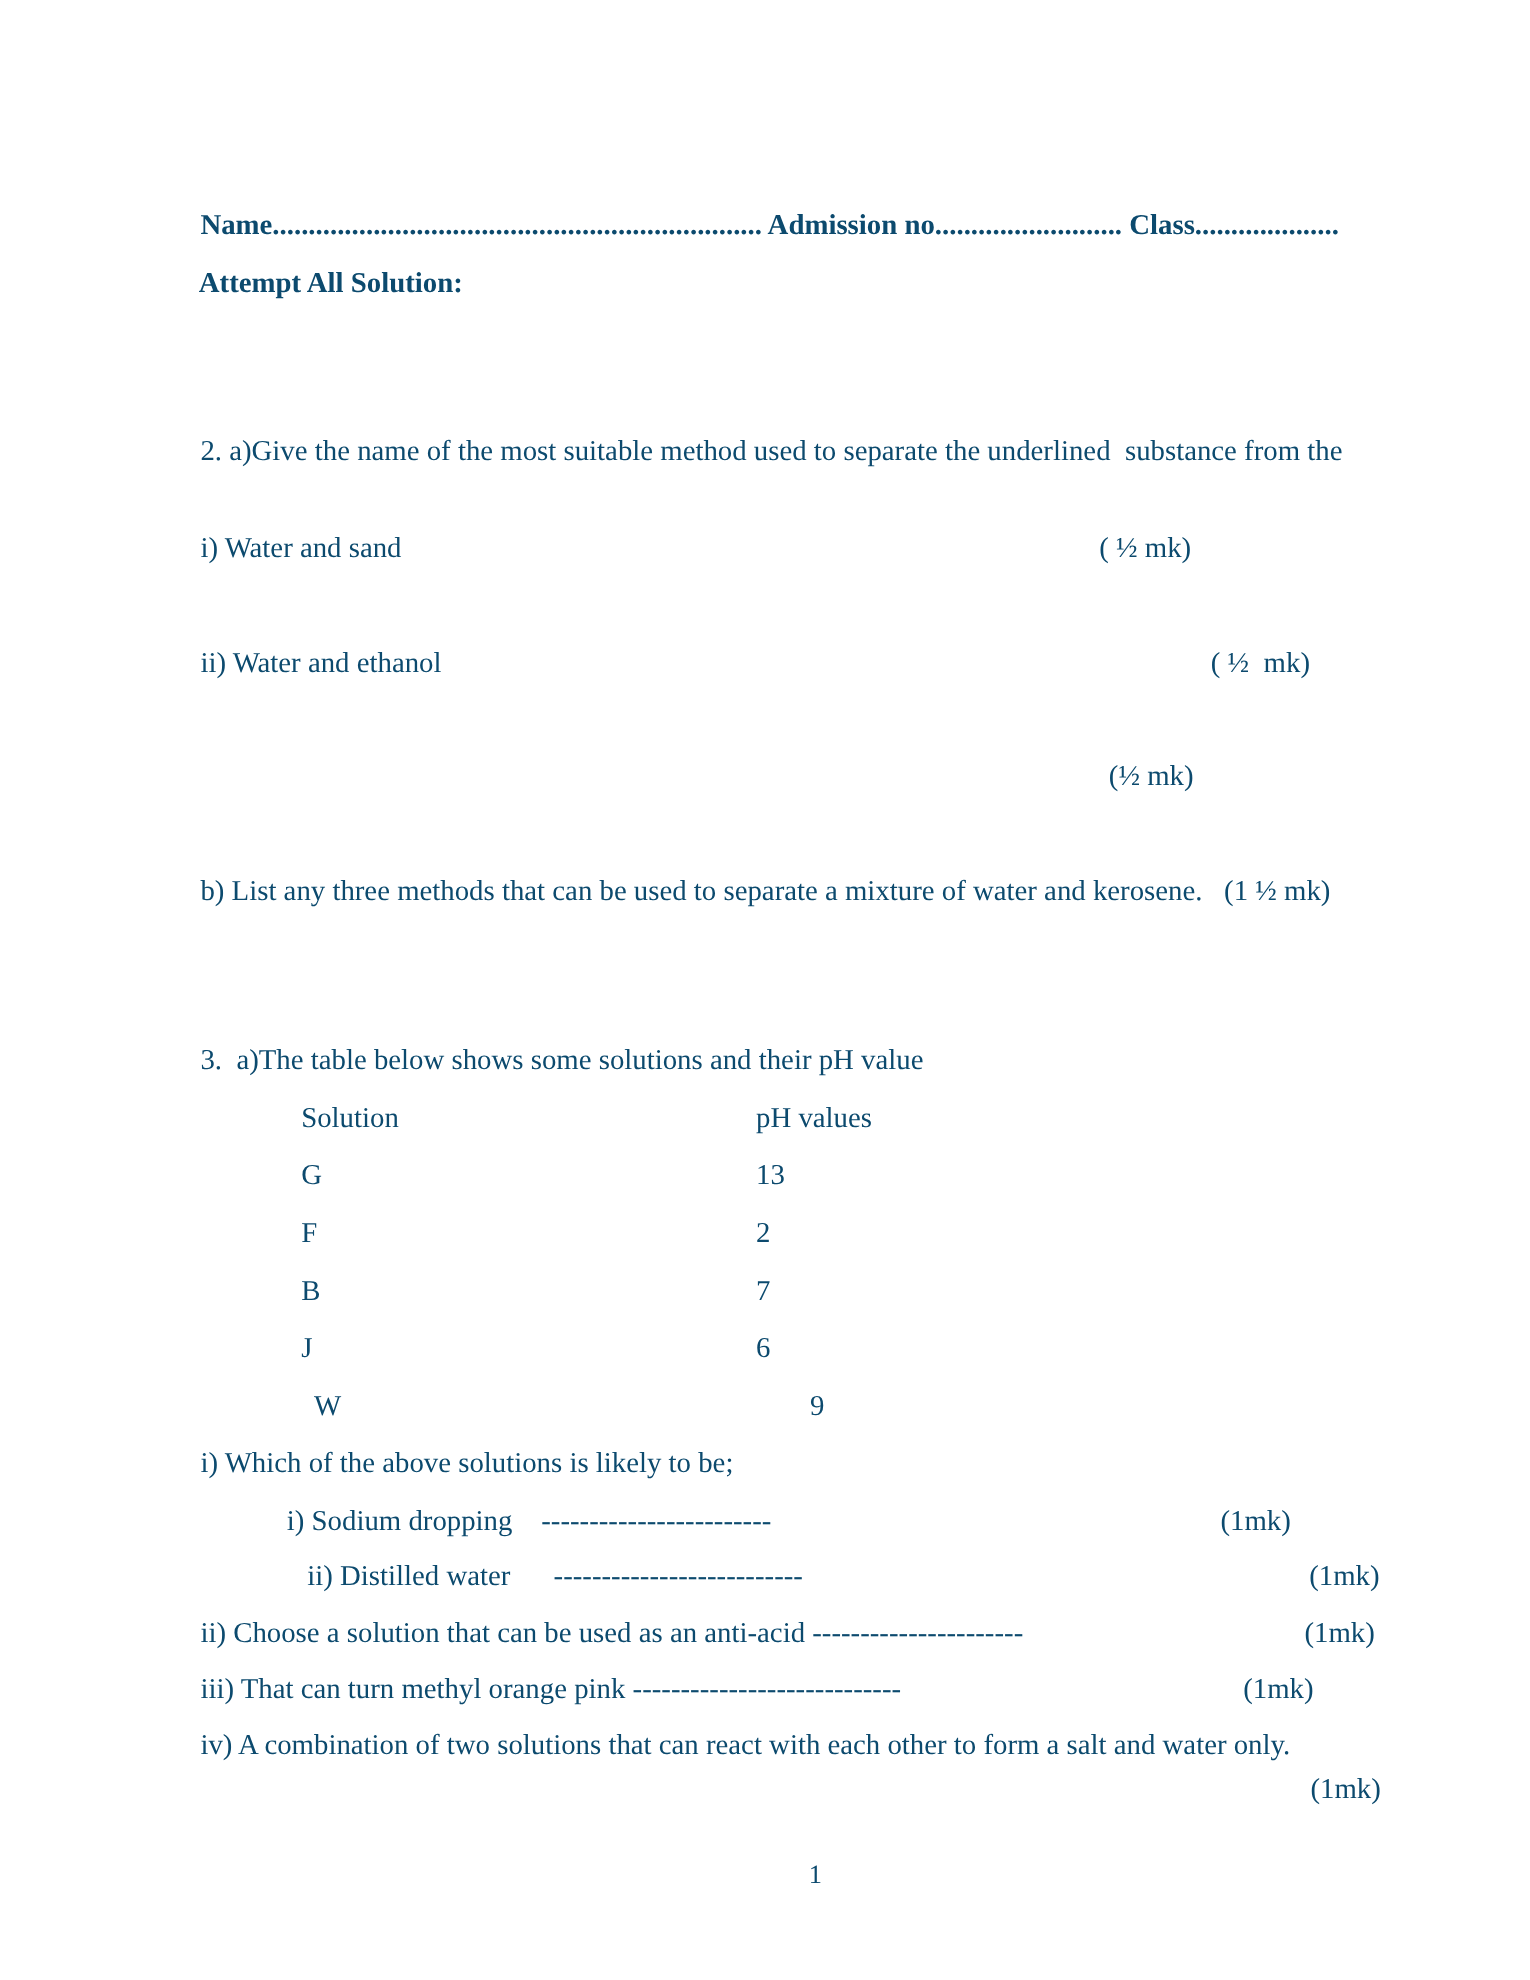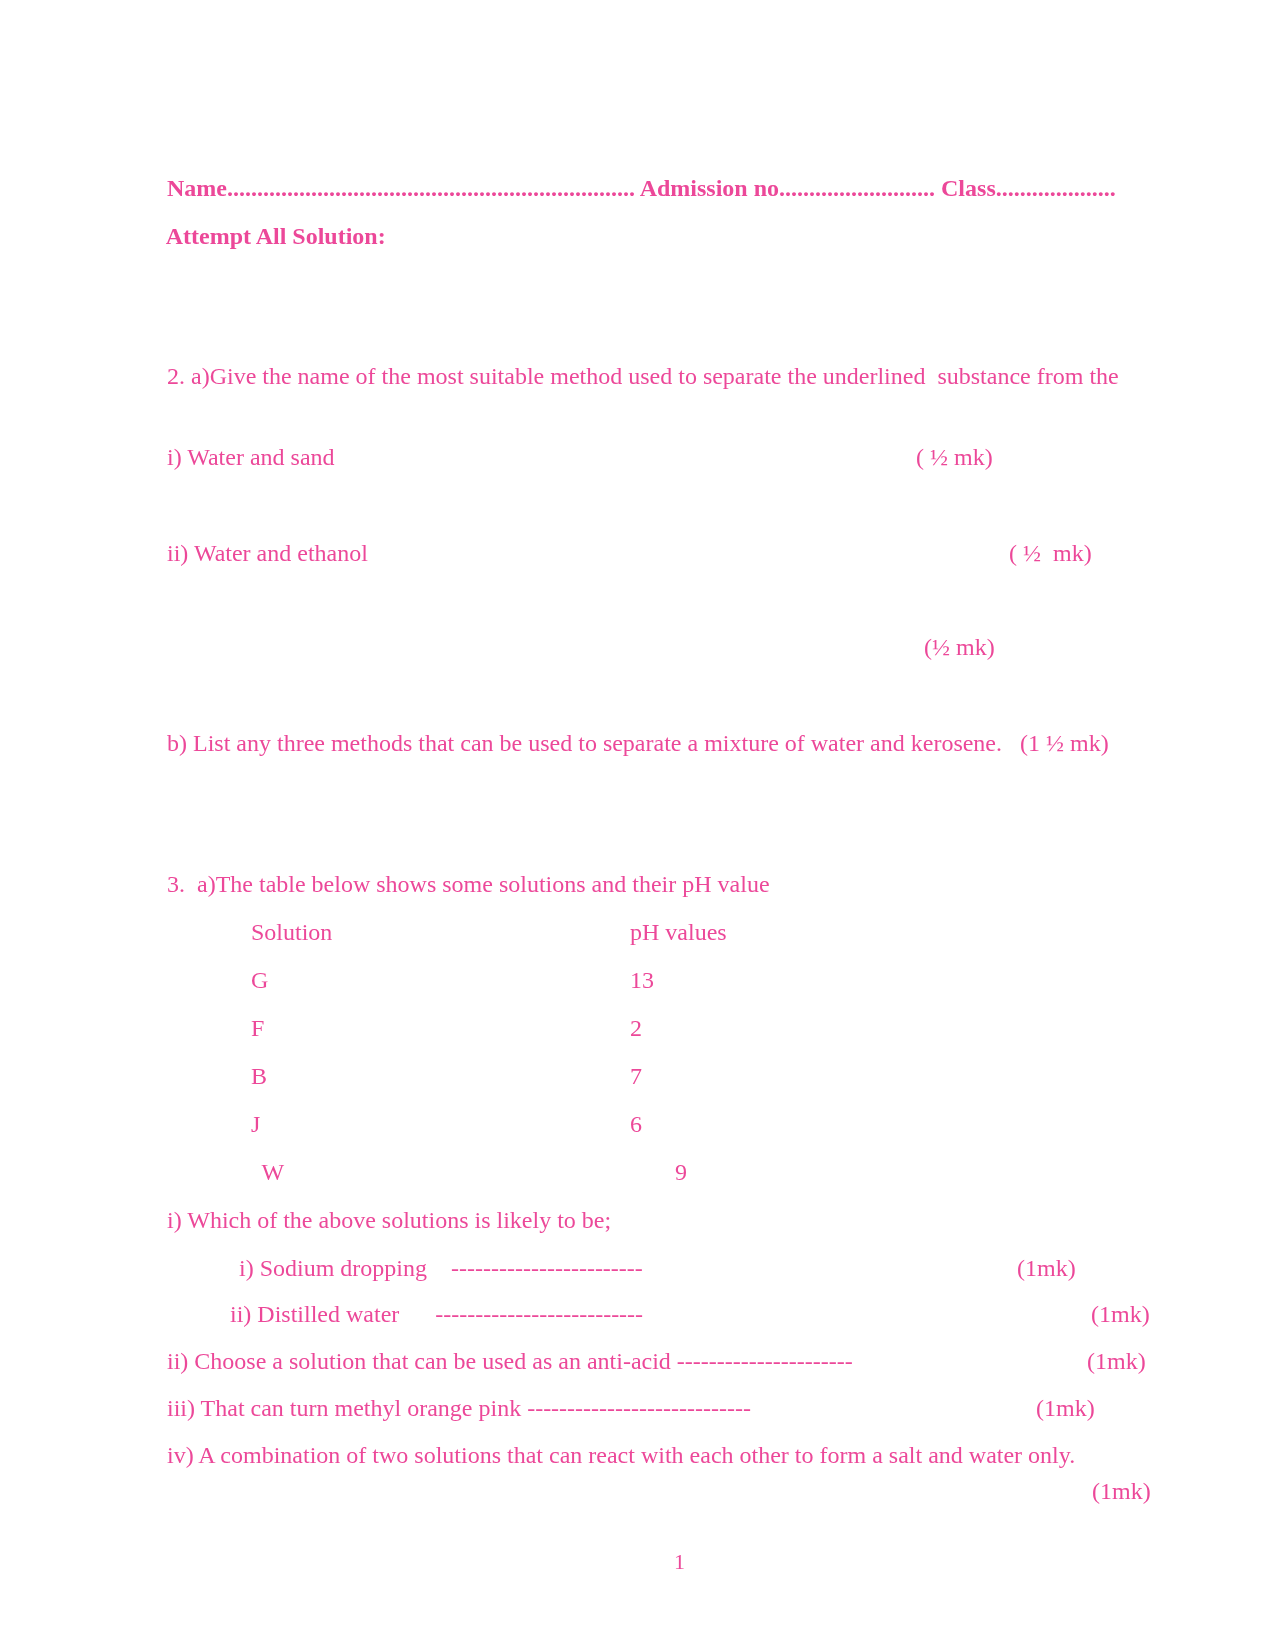--- a/index.html
+++ b/index.html
@@ -1,21 +1,21 @@
 <!DOCTYPE html>
 <html><head>
 <meta charset="utf-8">
 <style>
   html, body { margin: 0; padding: 0; background: #ffffff; }
   .page {
     position: relative;
     width: 1275px;
     height: 1650px;
     background: #ffffff;
-    color: #ec4899;
+    color: #0c4a6e;
     font-family: "Liberation Serif", "DejaVu Serif", serif;
     font-size: 24px;
     overflow: hidden;
   }
   .ln {
     position: absolute;
     white-space: pre;
     line-height: 28px;
   }
   .b { font-weight: bold; }
@@ -112,21 +112,21 @@
     <span>i) Which of the above solutions is likely to be;</span>
   </div>
 
   <div class="ln" style="left:215px; top:1226px">
     <span>i) Sodium dropping    </span><span>------------------------</span>
   </div>
   <div class="ln" style="left:993px; top:1226px">
     <span>(1mk)</span>
   </div>
 
-  <div class="ln" style="left:206px; top:1272px">
+  <div class="ln" style="left:232px; top:1272px">
     <span>ii) Distilled water      </span><span>--------------------------</span>
   </div>
   <div class="ln" style="left:1067px; top:1272px">
     <span>(1mk)</span>
   </div>
 
   <div class="ln" style="left:143px; top:1319px">
     <span>ii) Choose a solution that can be used as an anti-acid </span><span>----------------------</span>
   </div>
   <div class="ln" style="left:1063px; top:1319px">

